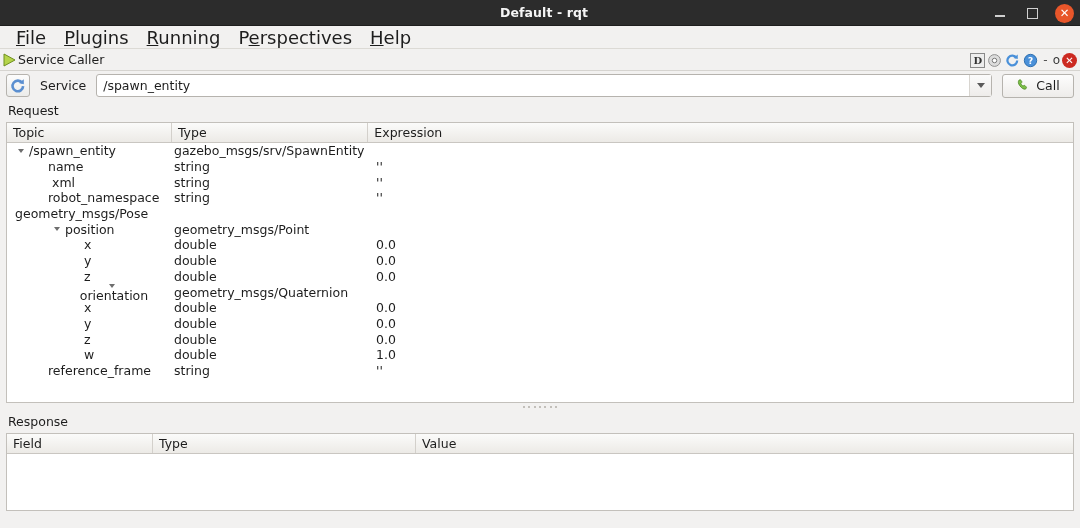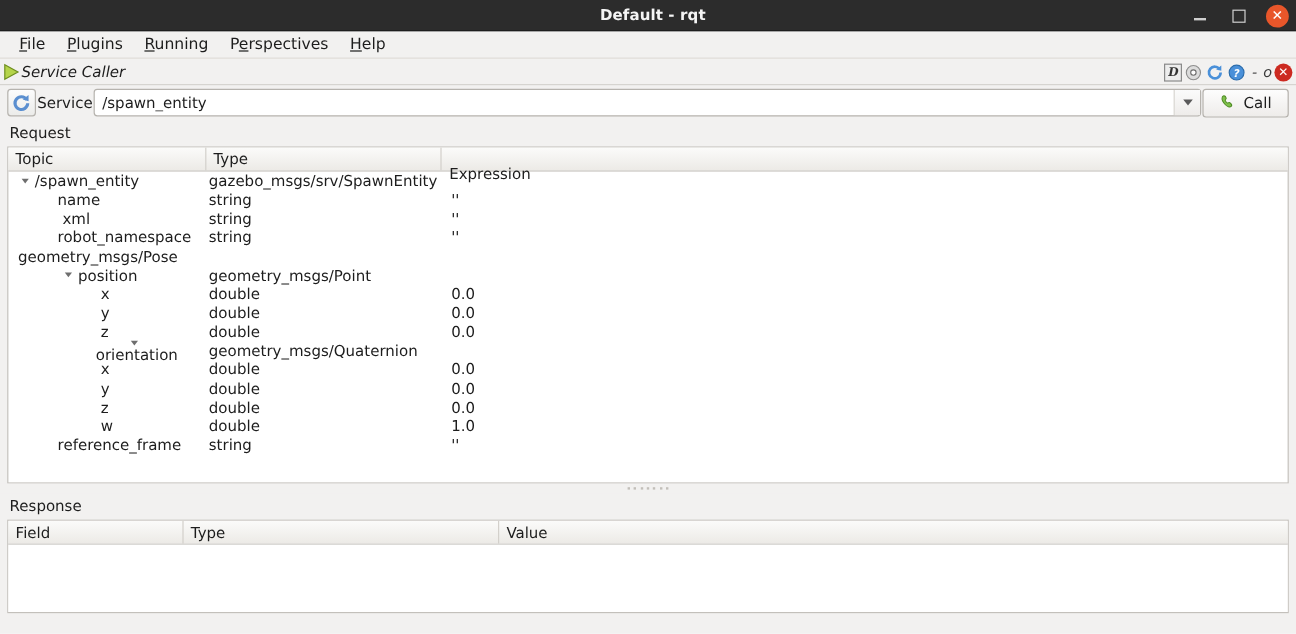--- a/index.html
+++ b/index.html
@@ -73,36 +73,35 @@
   .menubar {
     height: 23px;
     background: #f2f1f0;
     display: flex;
     align-items: center;
     padding-left: 7px;
     border-bottom: 1px solid #dcdad5;
   }
   .menu-item {
     padding: 2px 9px;
-    font-size: 13px;
+    font-size: 18px;
     color: #1d1d1d;
     white-space: nowrap;
   }
   .menu-item u { text-decoration: underline; }
 
   
   .dock-title {
     height: 22px;
     background: #f2f1f0;
     display: flex;
     align-items: center;
     padding-left: 2px;
     position: relative;
     border-bottom: 1px solid #d6d4d0;
-    font-style: italic;
   }
   .play-icon {
     width: 14px; height: 16px;
     margin-right: 2px;
     flex: 0 0 auto;
   }
   .dock-label {
     font-size: 12.5px;
     color: #1d1d1d;
   }
@@ -148,21 +147,21 @@
     display: flex; align-items: center; justify-content: center;
   }
 
   
   .service-row {
     height: 29px;
     background: #f2f1f0;
     display: flex;
     align-items: center;
     padding: 0 6px;
-    gap: 1px;
+    gap: 10px;
   }
   .refresh-btn {
     width: 24px; height: 23px;
     border: 1px solid #b6b3ae;
     border-radius: 3px;
     background: linear-gradient(#fcfcfc, #ececea);
     display: flex; align-items: center; justify-content: center;
   }
   .service-label { font-size: 12.5px; white-space: nowrap; }
   .combo {
@@ -358,21 +357,21 @@
     <span>Call</span>
   </div>
 </div>
 
 <div class="content">
   <div class="section-label">Request</div>
   <div class="tree-panel">
     <div class="thead" id="req-head">
         <div class="th" style="width: 167px;">Topic</div>
         <div class="th" style="width: 199px;">Type</div>
-        <div class="th" style="width: 714px; flex: 1 1 auto; margin-top: 12px;">Expression</div>
+        <div class="th" style="width: 714px; flex: 1 1 auto;">Expression</div>
       </div>
     <div class="tbody" id="req-body" style="height:259px;">
         <div class="trow">
           <div class="c-topic" style="width: 167px; padding-left: 11px;">
             <span class="arrow"></span>
             <span>/spawn_entity</span>
           </div>
           <div class="c-type" style="width: 199px;">gazebo_msgs/srv/SpawnEntity</div>
           <div class="c-expr" style="flex: 1 1 auto; padding-left: 3px;"></div>
         </div>

